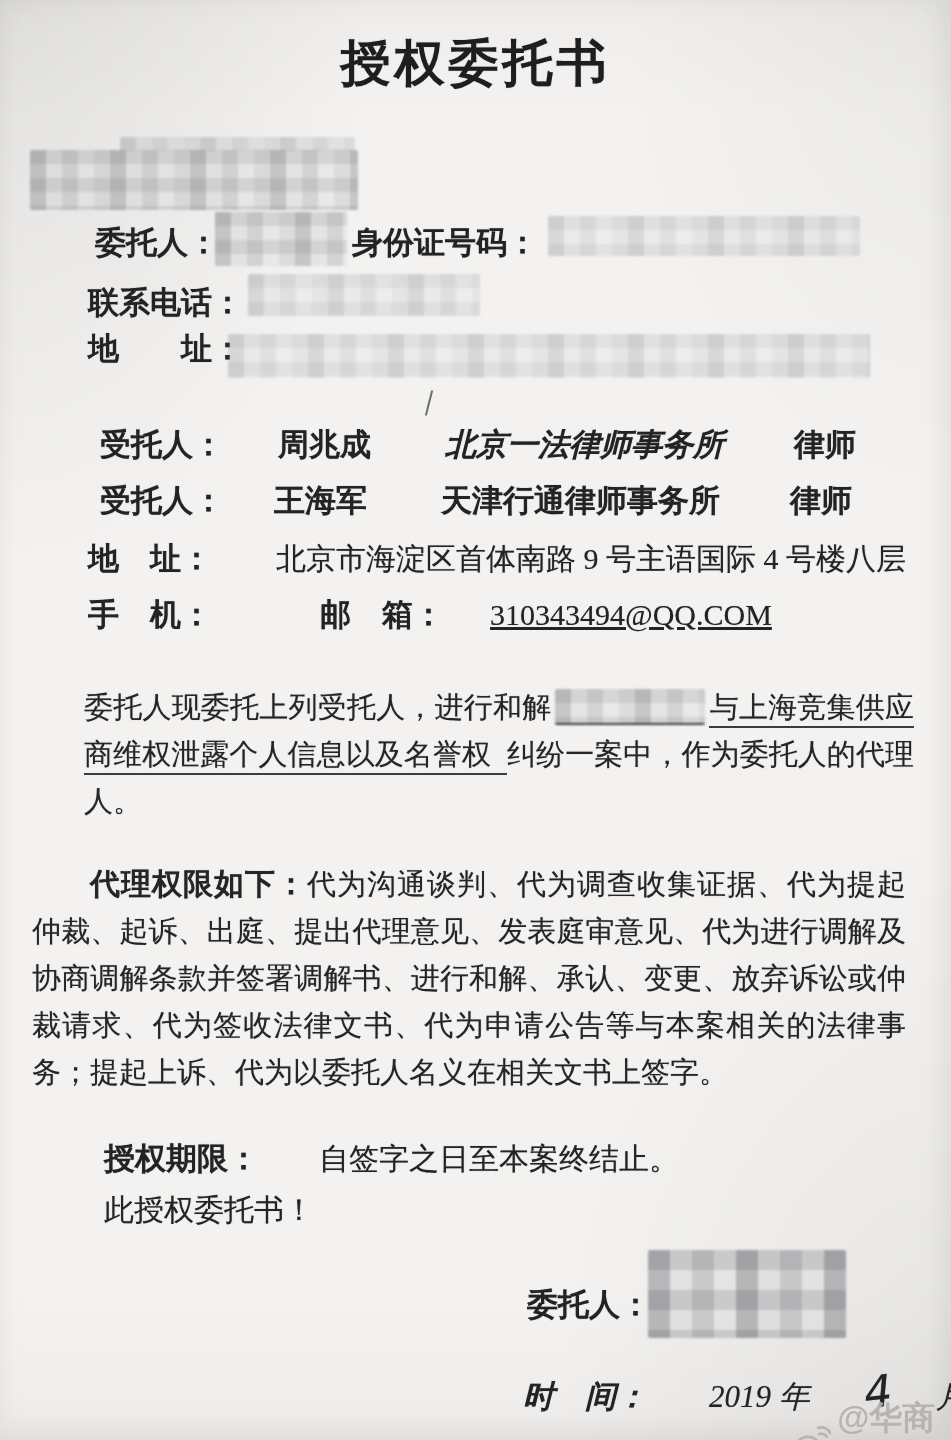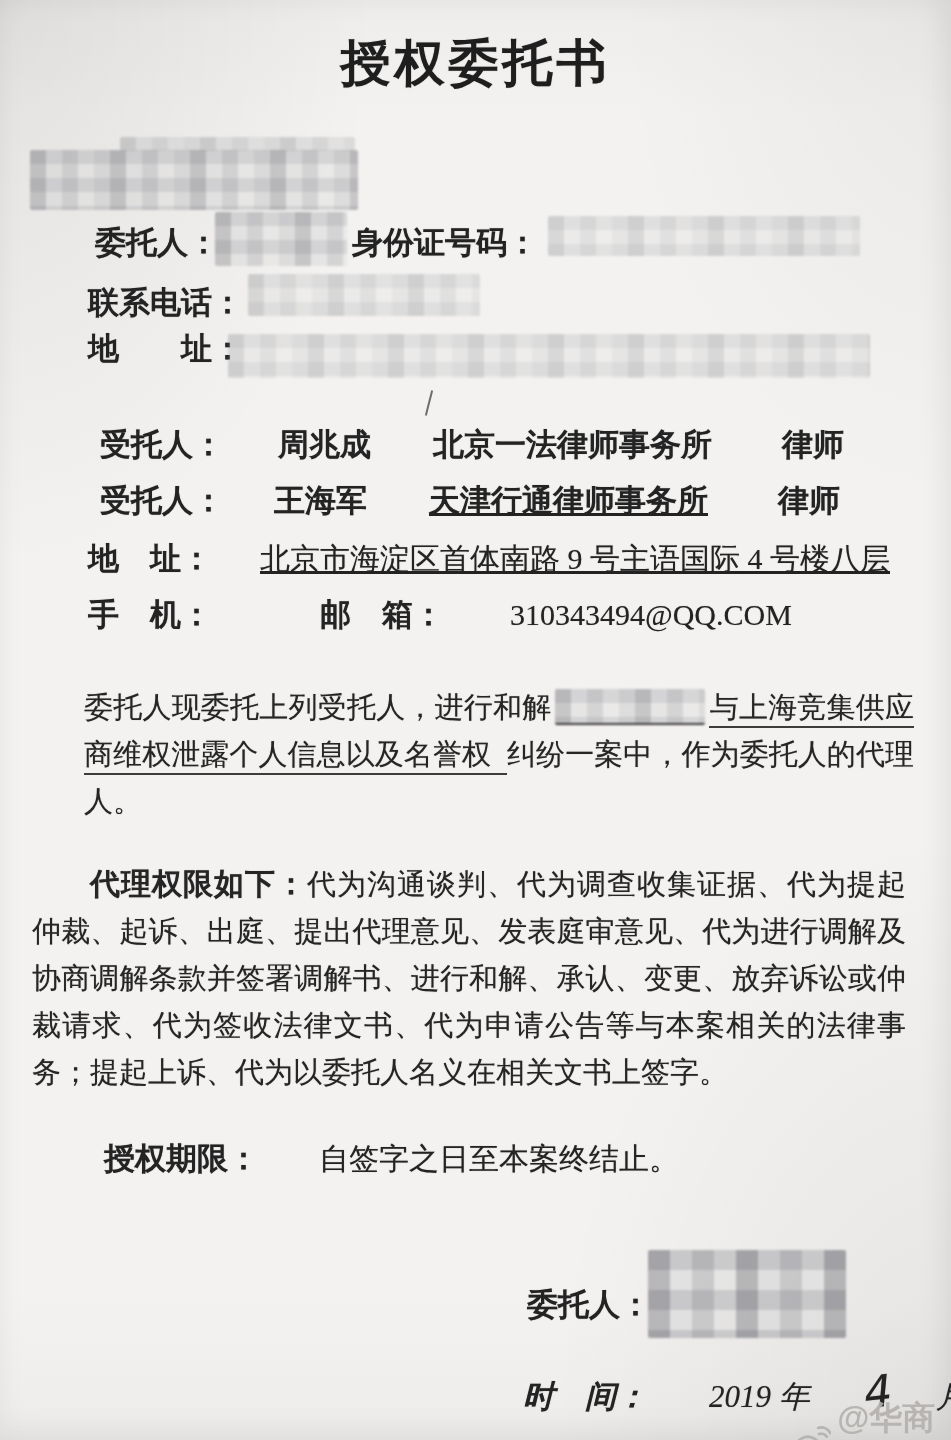--- a/index.html
+++ b/index.html
@@ -113,53 +113,54 @@
   <div class="abs hei lbl31 soft" style="left:88px; top:282px;">联系电话：</div>
   <div class="abs mosaic light" style="left:248px; top:274px; width:232px; height:42px;"></div>
 
   <div class="abs hei lbl31 soft" style="left:88px; top:328px;">地　　址：</div>
   <div class="abs mosaic light" style="left:228px; top:334px; width:642px; height:44px;"></div>
   <div class="abs stray-slash" style="left:428px; top:390px;"></div>
 
   <div class="abs row hei soft" style="left:100px; top:424px; font-size:31px;">
     <span>受托人：</span>
     <span style="margin-left:8px;">周兆成</span>
-    <span style="margin-left:16px;">北京一法律师事务所</span>
+    <span style="margin-left:28px;font-style:italic;">北京一法律师事务所</span>
     <span style="margin-left:24px;">律师</span>
   </div>
   <div class="abs row hei soft" style="left:100px; top:480px; font-size:31px;">
     <span>受托人：</span>
     <span style="margin-left:4px;">王海军</span>
-    <span style="margin-left:16px;text-decoration:underline;">天津行通律师事务所</span>
+    <span style="margin-left:28px;">天津行通律师事务所</span>
     <span style="margin-left:24px;">律师</span>
   </div>
 
   <div class="abs row soft" style="left:88px; top:538px;">
     <span class="hei lbl31">地　址：</span>
-    <span class="song val30" style="margin-left:2px;text-decoration:underline;">北京市海淀区首体南路 9 号主语国际 4 号楼八层</span>
+    <span class="song val30" style="margin-left:18px;">北京市海淀区首体南路 9 号主语国际 4 号楼八层</span>
   </div>
 
   <div class="abs row soft" style="left:88px; top:594px;">
     <span class="hei lbl31">手　机：</span>
     <span class="hei lbl31" style="margin-left:62px;text-align:right;">邮　箱：</span>
-    <span class="song val30" style="margin-left:20px;">310343494@QQ.COM</span>
+    <span class="song val30" style="text-decoration:underline;">310343494@QQ.COM</span>
   </div>
 
   <div class="abs para soft" style="left:84px; top:684px; width:830px;">
     <span>委托人现委托上列受托人，进行和解</span><span class="mosaic mosaic-inline"></span><span class="u">与上海竞集供应</span><span class="u u-ext">商维权泄露个人信息以及名誉权</span><span>纠纷一案中，作为委托人的代理人。</span>
   </div>
 
   <div class="abs row soft" style="left:104px; top:1138px;">
     <span class="hei" style="font-size:31px;">授权期限：</span>
     <span class="song" style="font-size:30px; margin-left:14px;">自签字之日至本案终结止。</span>
   </div>
 
   <div class="abs para soft" style="left:32px; top:860px; width:874px; text-indent:58px;">
     <span class="hei" style="font-size:30px;">代理权限如下：</span><span>代为沟通谈判、代为调查收集证据、代为提起仲裁、起诉、出庭、提出代理意见、发表庭审意见、代为进行调解及协商调解条款并签署调解书、进行和解、承认、变更、放弃诉讼或仲裁请求、代为签收法律文书、代为申请公告等与本案相关的法律事务；提起上诉、代为以委托人名义在相关文书上签字。</span>
   </div>
+  <div class="abs song soft" style="left:104px; top:1190px; font-size:30px;">此授权委托书！</div>
 
   <div class="abs hei soft" style="left:527px; top:1284px; font-size:31px;">委托人：</div>
   <div class="abs mosaic coarse" style="left:648px; top:1250px; width:198px; height:88px;"></div>
 
   <div class="abs row soft" style="left:523px; top:1370px;font-style:italic;">
     <span class="hei" style="font-size:31px;">时　间：</span>
     <span class="song" style="font-size:31px; margin-left:16px;">2019 年</span>
     <span class="hand" style="margin-left:8px;">4</span>
     <span class="song" style="font-size:31px;">月</span>
     <span class="hand day">20</span>

